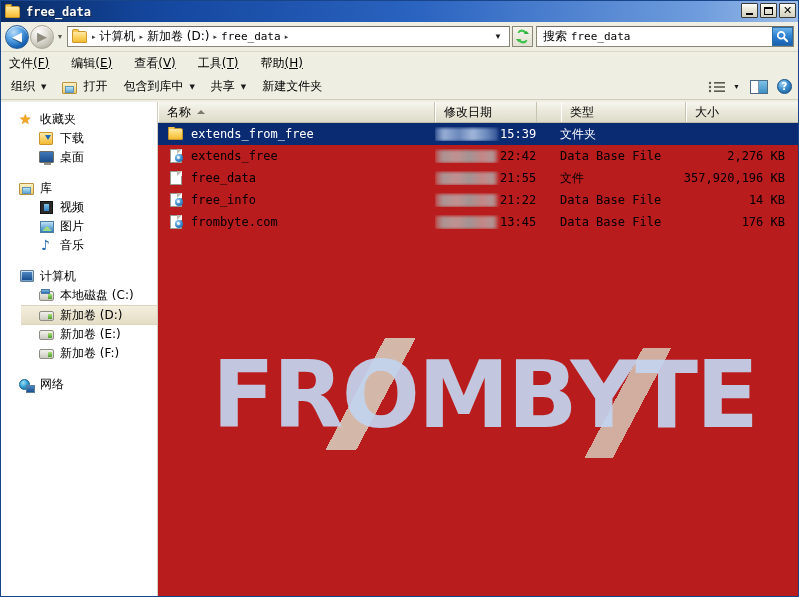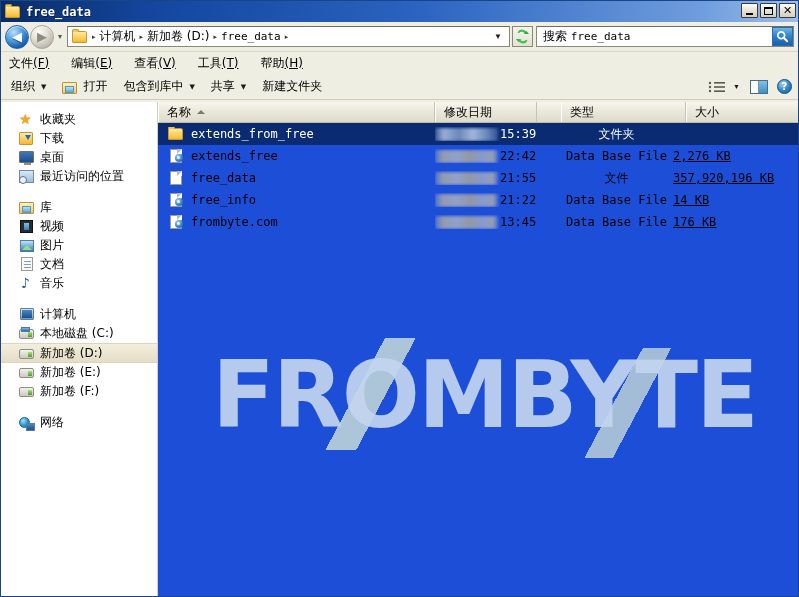--- a/index.html
+++ b/index.html
@@ -175,30 +175,30 @@
   .content{
     position:absolute;left:0;right:0;top:101px;bottom:0;
     display:flex;background:#ffffff;
   }
   .navpane{
     width:157px;flex:none;background:#ffffff;
     border-right:1px solid #d2cfbe;
     position:relative;overflow:hidden;
     padding-top:8px;box-sizing:border-box;
   }
-  .listpane{flex:1;background:#1d4ed8;position:relative;overflow:hidden;}
+  .listpane{flex:1;background:#b91c1c;position:relative;overflow:hidden;}
 
   
   .navgroup{margin-bottom:0;}
   .navrow{
     height:19px;display:flex;align-items:center;
     padding-left:18px;box-sizing:border-box;
     position:relative;
   }
-  .navrow.child{}
+  .navrow.child{margin-left:20px;}
   .navrow.sel{
     background:linear-gradient(to bottom,#f3eedd,#e4ddc6);
     border-top:1px solid #dcd4bb;border-bottom:1px solid #dcd4bb;
     height:20px;
   }
   .navlabel{
     font-size:12px;color:#000;margin-left:5px;white-space:nowrap;
     font-family:"DejaVu Sans","Liberation Sans",sans-serif;
   }
   .navspacer{height:12px;}
@@ -410,22 +410,22 @@
   .frow.sel .blurdate{
     background:linear-gradient(to right,
       rgba(120,150,200,.45) 0%,
       rgba(168,190,225,.9) 14%,
       rgba(140,168,212,.75) 38%,
       rgba(178,198,230,.9) 60%,
       rgba(132,162,208,.8) 82%,
       rgba(110,140,195,.4) 100%);
   }
   .ftime{font-size:12px;}
-  .ftype{width:125px;flex:none;padding-left:12px;text-align:center;}
-  .fsize{width:122px;flex:none;padding-right:10px;text-decoration:underline;}
+  .ftype{width:125px;flex:none;padding-left:12px;}
+  .fsize{width:122px;flex:none;text-align:right;padding-right:10px;}
   .frow.sel .fcell{color:#ffffff;}
 
   
   .watermark{
     position:absolute;left:0;top:0;right:0;bottom:0;
     pointer-events:none;z-index:1;overflow:hidden;
   }
   .wm-text{
     position:absolute;left:54px;top:248px;
     font-size:92px;font-weight:bold;letter-spacing:-2px;
@@ -577,26 +577,20 @@
               <span class="dl"></span>
             </span>
           <span class="navlabel">下载</span>
         </div>
         <div class="navrow child">
           <span class="ico">
               <span class="monitor"></span>
             </span>
           <span class="navlabel">桌面</span>
         </div>
-        <div class="navrow child">
-          <span class="ico">
-              <span class="recent"></span>
-            </span>
-          <span class="navlabel">最近访问的位置</span>
-        </div>
       </div>
 
       <div class="navspacer"></div>
 
       <div class="navgroup">
         <div class="navrow">
           <span class="ico">
               <span class="libicon"></span>
             </span>
           <span class="navlabel">库</span>
@@ -605,26 +599,20 @@
           <span class="ico">
               <span class="film"></span>
             </span>
           <span class="navlabel">视频</span>
         </div>
         <div class="navrow child">
           <span class="ico">
               <span class="pic"></span>
             </span>
           <span class="navlabel">图片</span>
-        </div>
-        <div class="navrow child">
-          <span class="ico">
-              <span class="docs"></span>
-            </span>
-          <span class="navlabel">文档</span>
         </div>
         <div class="navrow child">
           <span class="ico">
               <span class="note">♪</span>
             </span>
           <span class="navlabel">音乐</span>
         </div>
       </div>
 
       <div class="navspacer"></div>

